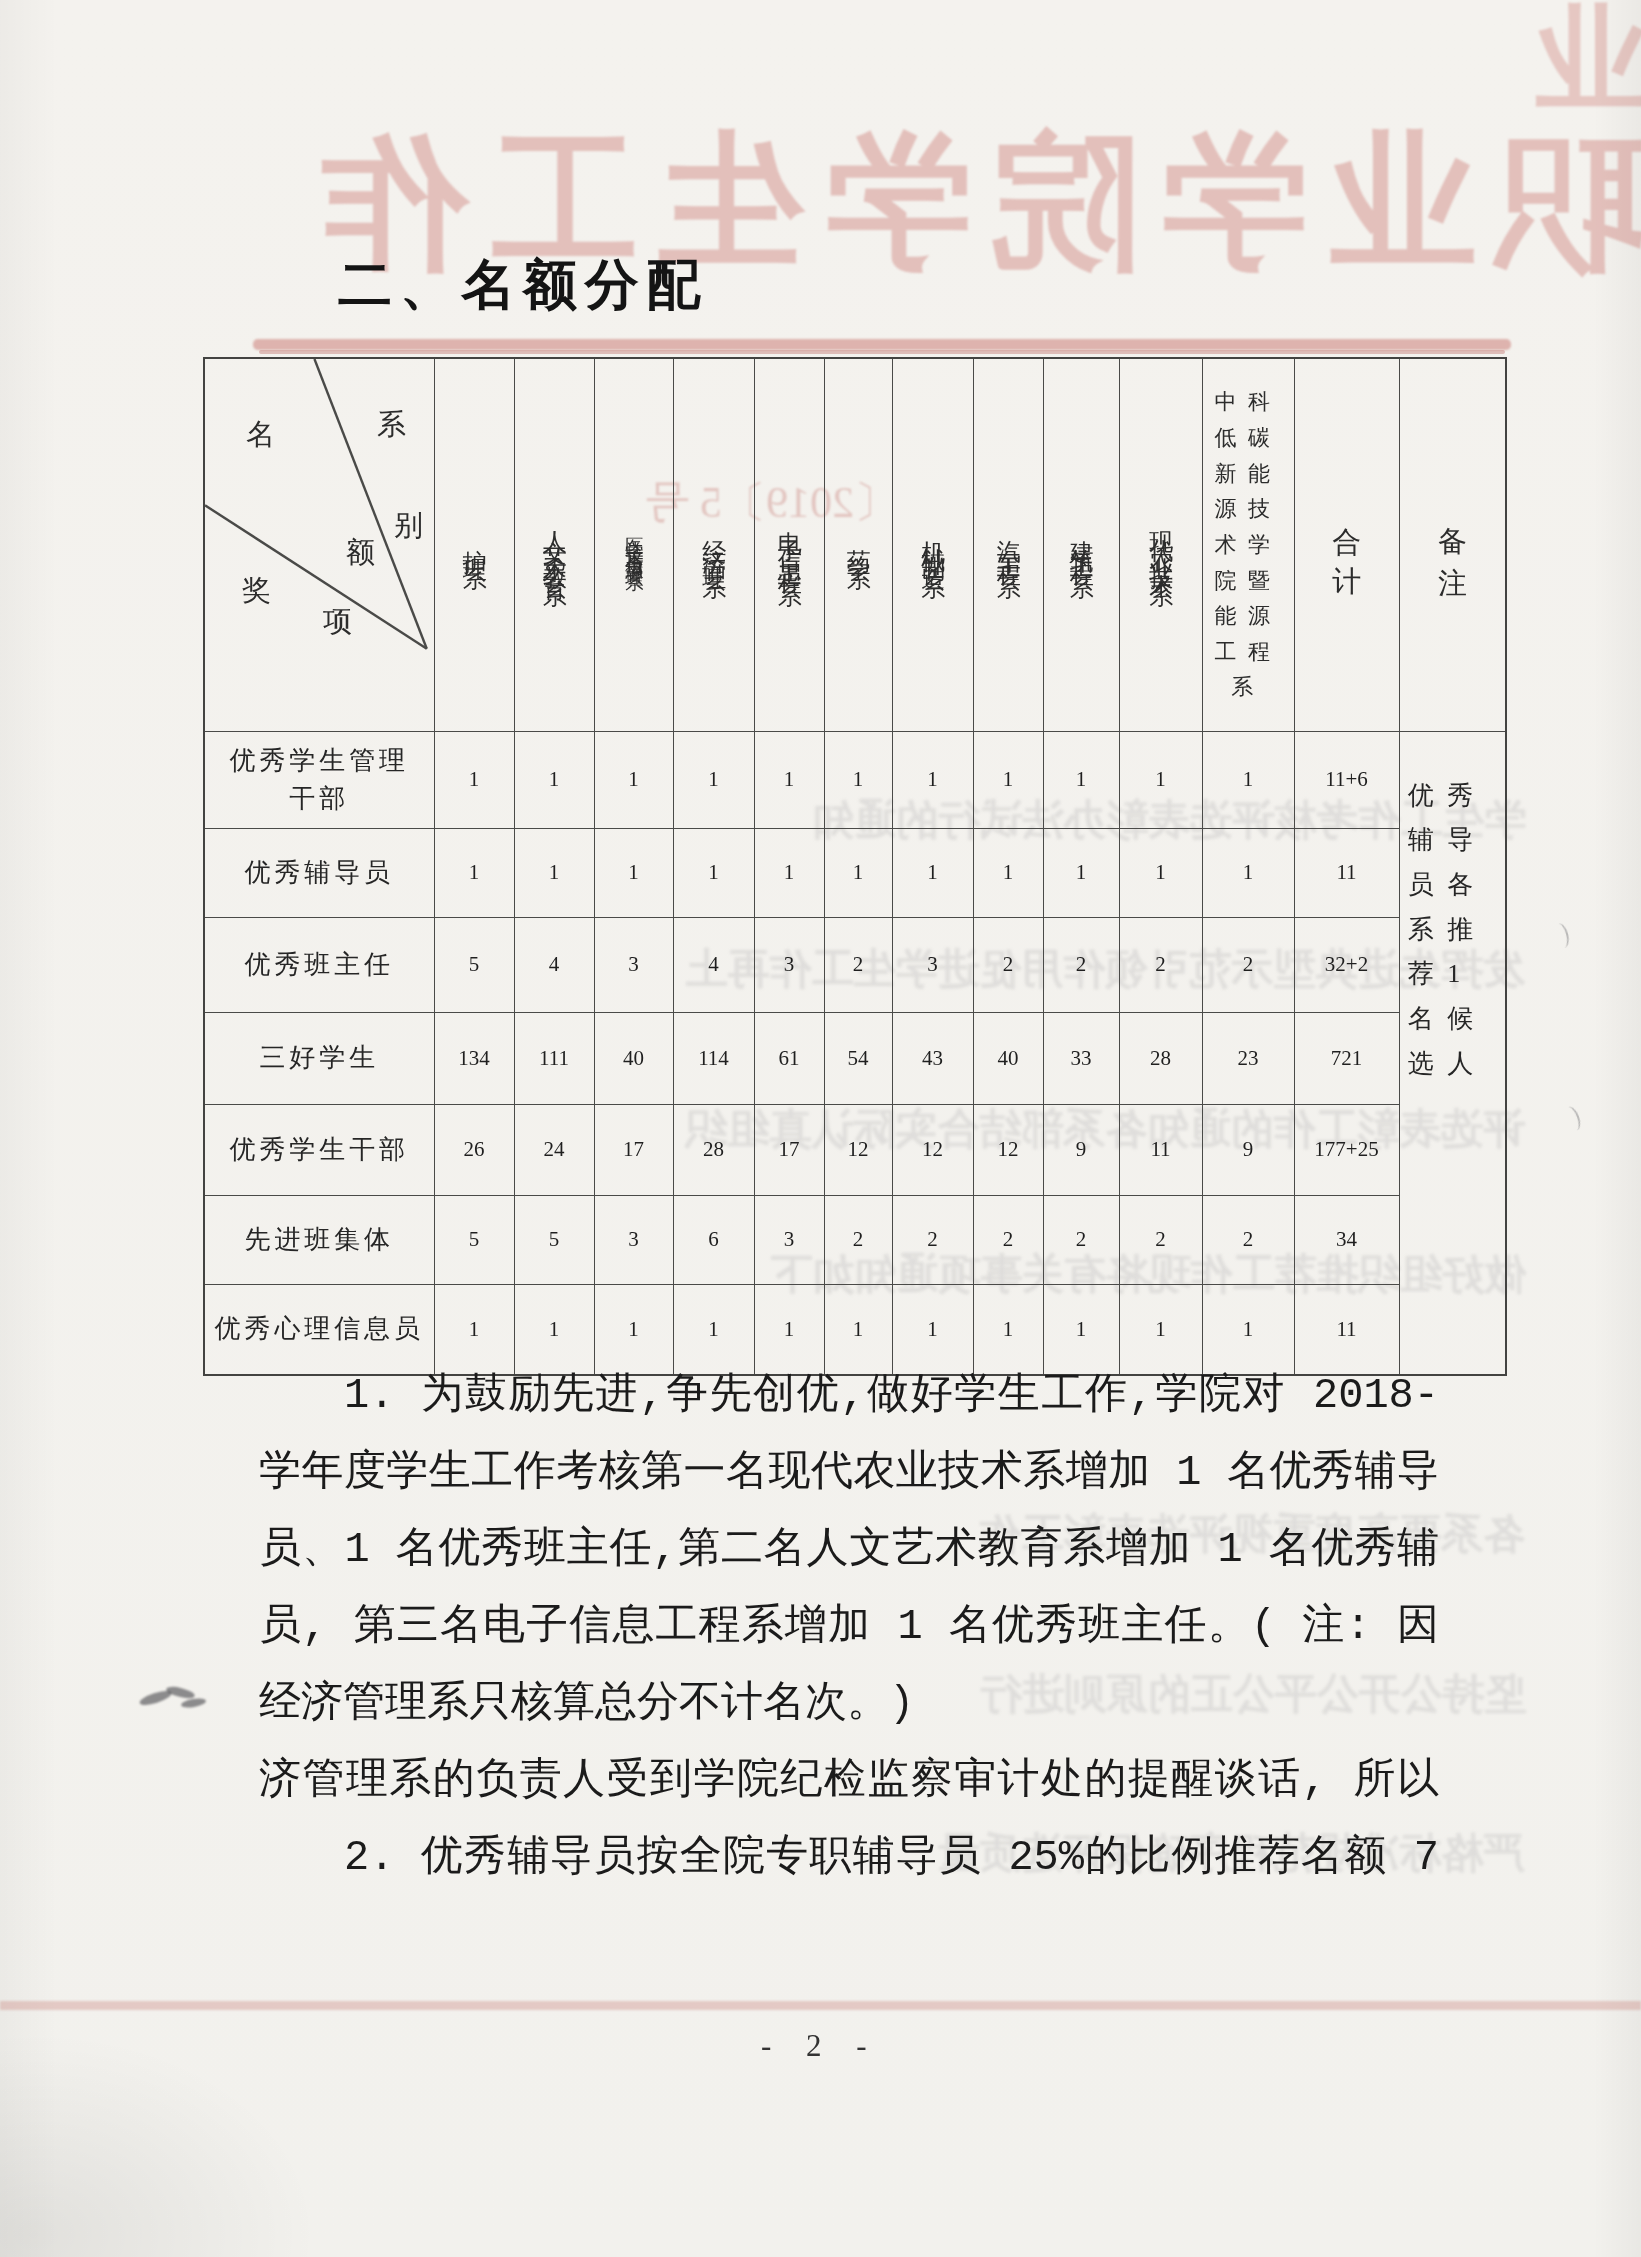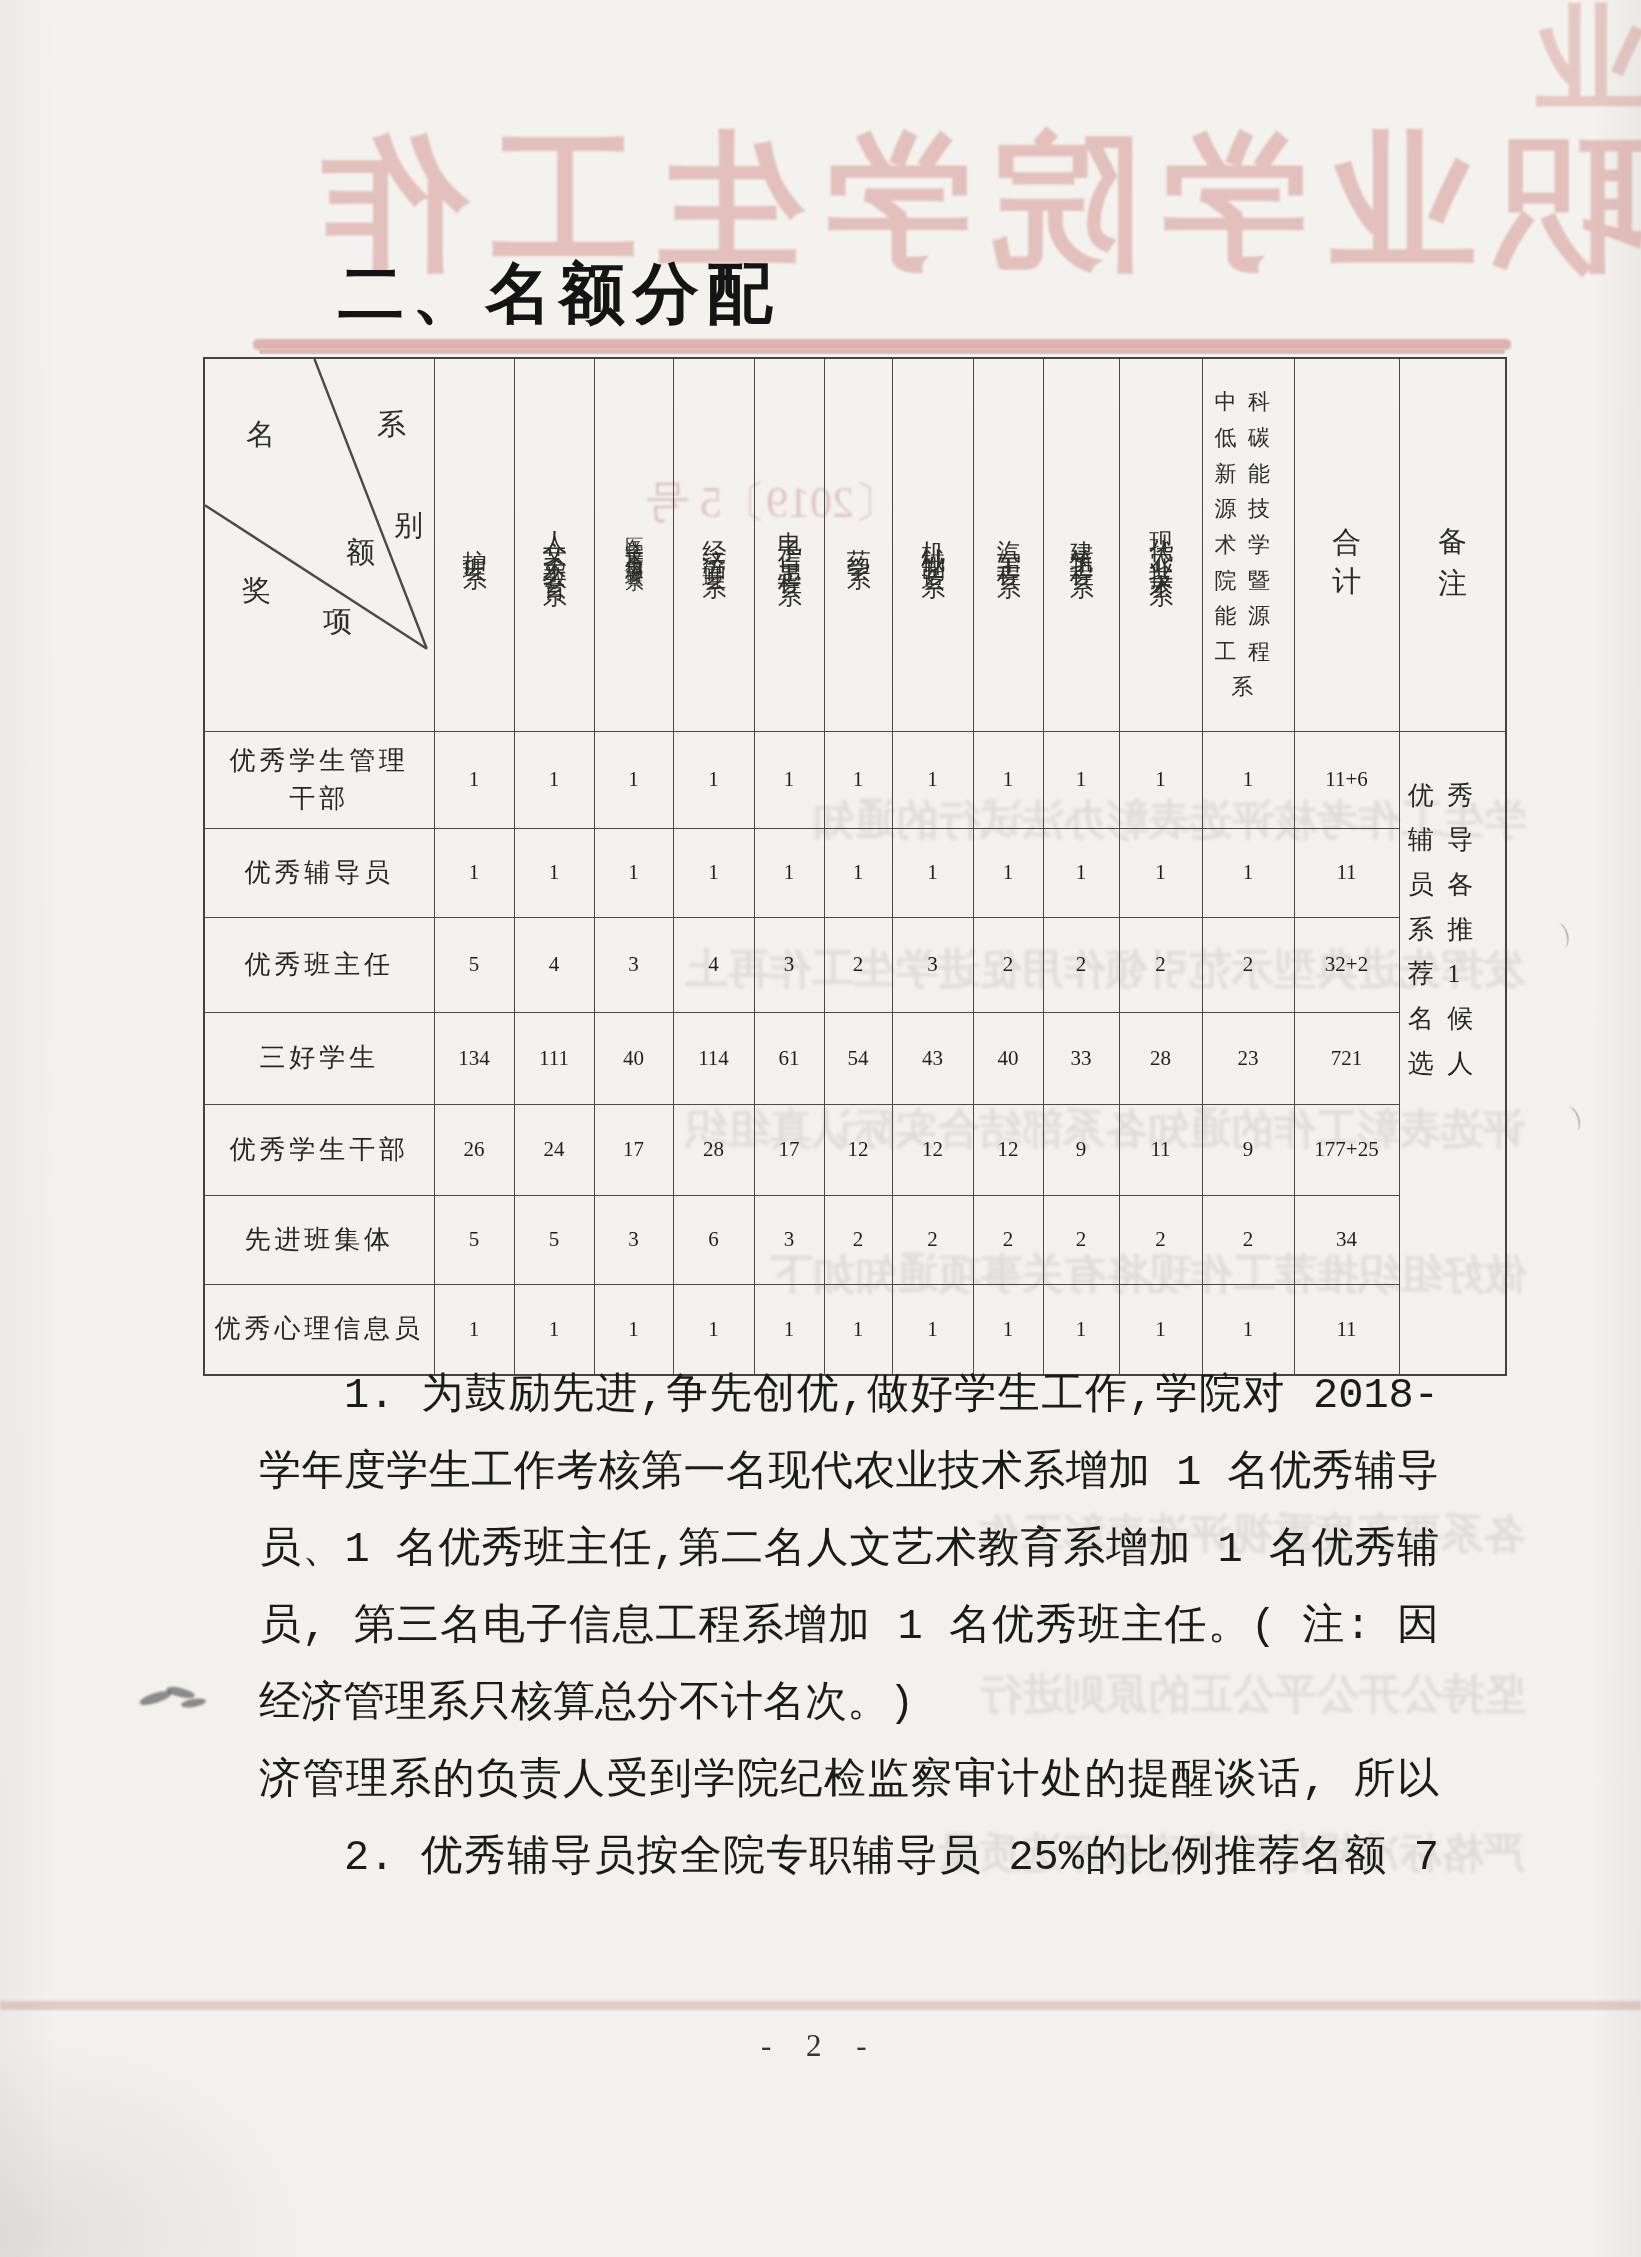--- a/index.html
+++ b/index.html
@@ -52,21 +52,21 @@
   .smudge i:nth-child(1){left:1.9px;top:15.4px;width:33px;height:9.7px;transform:rotate(-18deg);}
   .smudge i:nth-child(2){left:29px;top:9.7px;width:29px;height:8.7px;transform:rotate(14deg);}
   .smudge i:nth-child(3){left:44px;top:21px;width:25px;height:7.7px;transform:rotate(-10deg);}
   .squig{width:25px;height:11.6px;border-top:2.9px solid rgba(90,90,95,0.38);
     border-radius:50%;filter:blur(0.4px);}
   .squig.s1{left:1549px;top:929px;transform:rotate(76deg);}
   .squig.s2{left:1560px;top:1112px;transform:rotate(70deg);}
   
   .title{
     position:absolute;left:338px;top:249px;margin:0;
-    font-size:66px;font-weight:700;letter-spacing:7.7px;color:#141414;
+    font-size:54px;font-weight:700;letter-spacing:7.7px;color:#141414;
     font-family:"Liberation Sans","DejaVu Sans",sans-serif;
   }
   
   table.quota{
     position:absolute;left:203px;top:357px;width:1303px;
     border-collapse:collapse;table-layout:fixed;
     color:#262626;
   }
   table.quota th,table.quota td{
     border:1.9px solid #4a4a48;padding:0;font-weight:normal;

